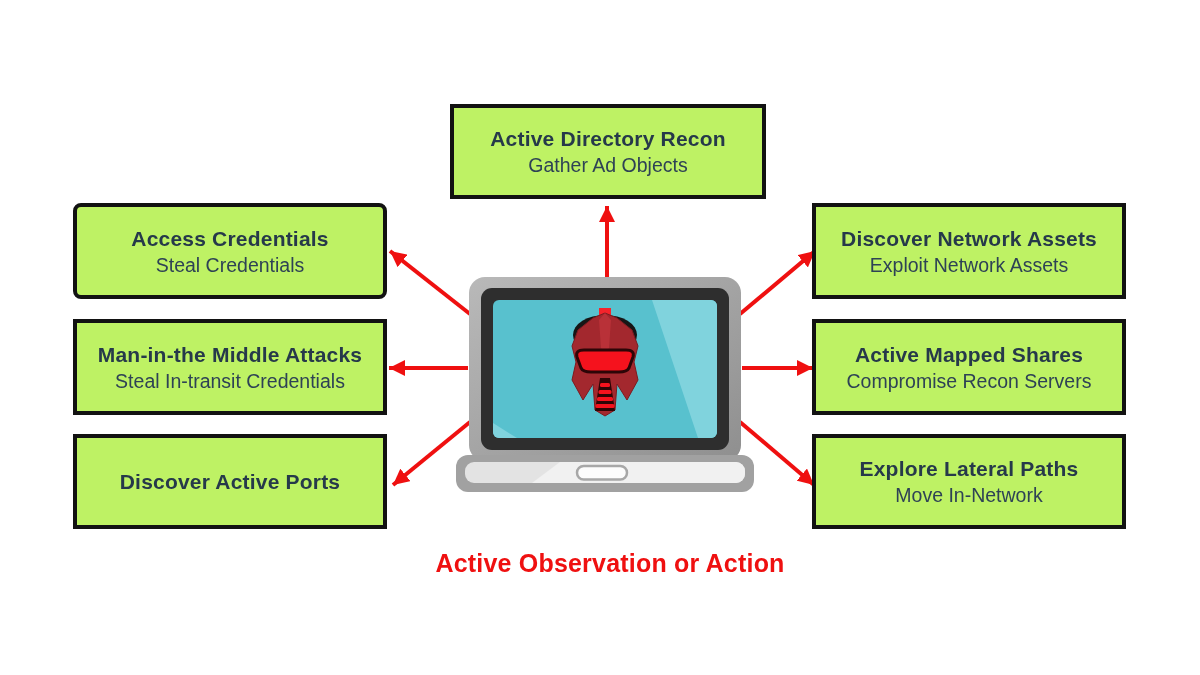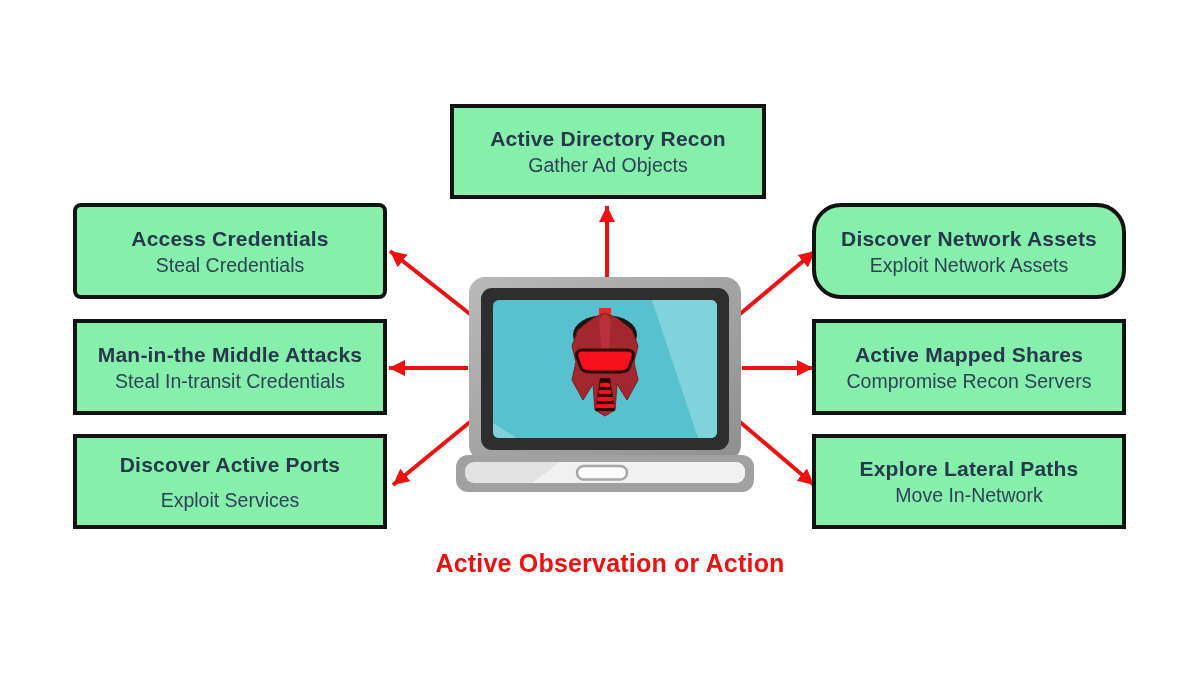--- a/index.html
+++ b/index.html
@@ -1,31 +1,31 @@
 <!DOCTYPE html>
 <html><head>
 <meta charset="utf-8">
 <style>
   html,body{margin:0;padding:0;background:#ffffff;}
   .canvas{
     position:relative;width:1200px;height:675px;background:#ffffff;overflow:hidden;
     font-family:"Liberation Sans", sans-serif;
   }
   .node{
-    position:absolute;box-sizing:border-box;background:#86efac;
+    position:absolute;box-sizing:border-box;background:#bef264;
     border:4px solid #121212;display:flex;flex-direction:column;
     align-items:center;justify-content:center;text-align:center;z-index:3;
   }
   .node-title{font-size:21px;font-weight:bold;color:#26394a;line-height:27px;letter-spacing:.2px;}
   .node-sub{font-size:19.5px;font-weight:normal;color:#2e4255;line-height:26px;}
   .box-top{left:450px;top:104px;width:316px;height:95px;}
   .box-l0{left:73px;top:203px;width:314px;height:96px;border-radius:8px;}
   .box-l1{left:73px;top:319px;width:314px;height:96px;}
   .box-l2{left:73px;top:434px;width:314px;height:95px;gap:9px;}
-  .box-r0{left:812px;top:203px;width:314px;height:96px;border-radius:29px;}
+  .box-r0{left:812px;top:203px;width:314px;height:96px;}
   .box-r1{left:812px;top:319px;width:314px;height:96px;}
   .box-r2{left:812px;top:434px;width:314px;height:95px;}
   .arrows{position:absolute;left:0;top:0;z-index:1;}
   .laptop{position:absolute;left:456px;top:277px;width:298px;height:215px;z-index:2;}
   .caption{
     position:absolute;left:420px;top:529px;width:380px;text-align:center;
     font-size:25px;font-weight:bold;color:#ef1010;letter-spacing:.2px;z-index:3;margin-top:20px;
   }
 </style>
 </head>
@@ -105,21 +105,20 @@
   <div class="node box-l0">
     <div class="node-title">Access Credentials</div>
     <div class="node-sub">Steal Credentials</div>
   </div>
   <div class="node box-l1">
     <div class="node-title">Man-in-the Middle Attacks</div>
     <div class="node-sub">Steal In-transit Credentials</div>
   </div>
   <div class="node box-l2">
     <div class="node-title">Discover Active Ports</div>
-    <div class="node-sub">Exploit Services</div>
   </div>
 
   <div class="node box-r0">
     <div class="node-title">Discover Network Assets</div>
     <div class="node-sub">Exploit Network Assets</div>
   </div>
   <div class="node box-r1">
     <div class="node-title">Active Mapped Shares</div>
     <div class="node-sub">Compromise Recon Servers</div>
   </div>

